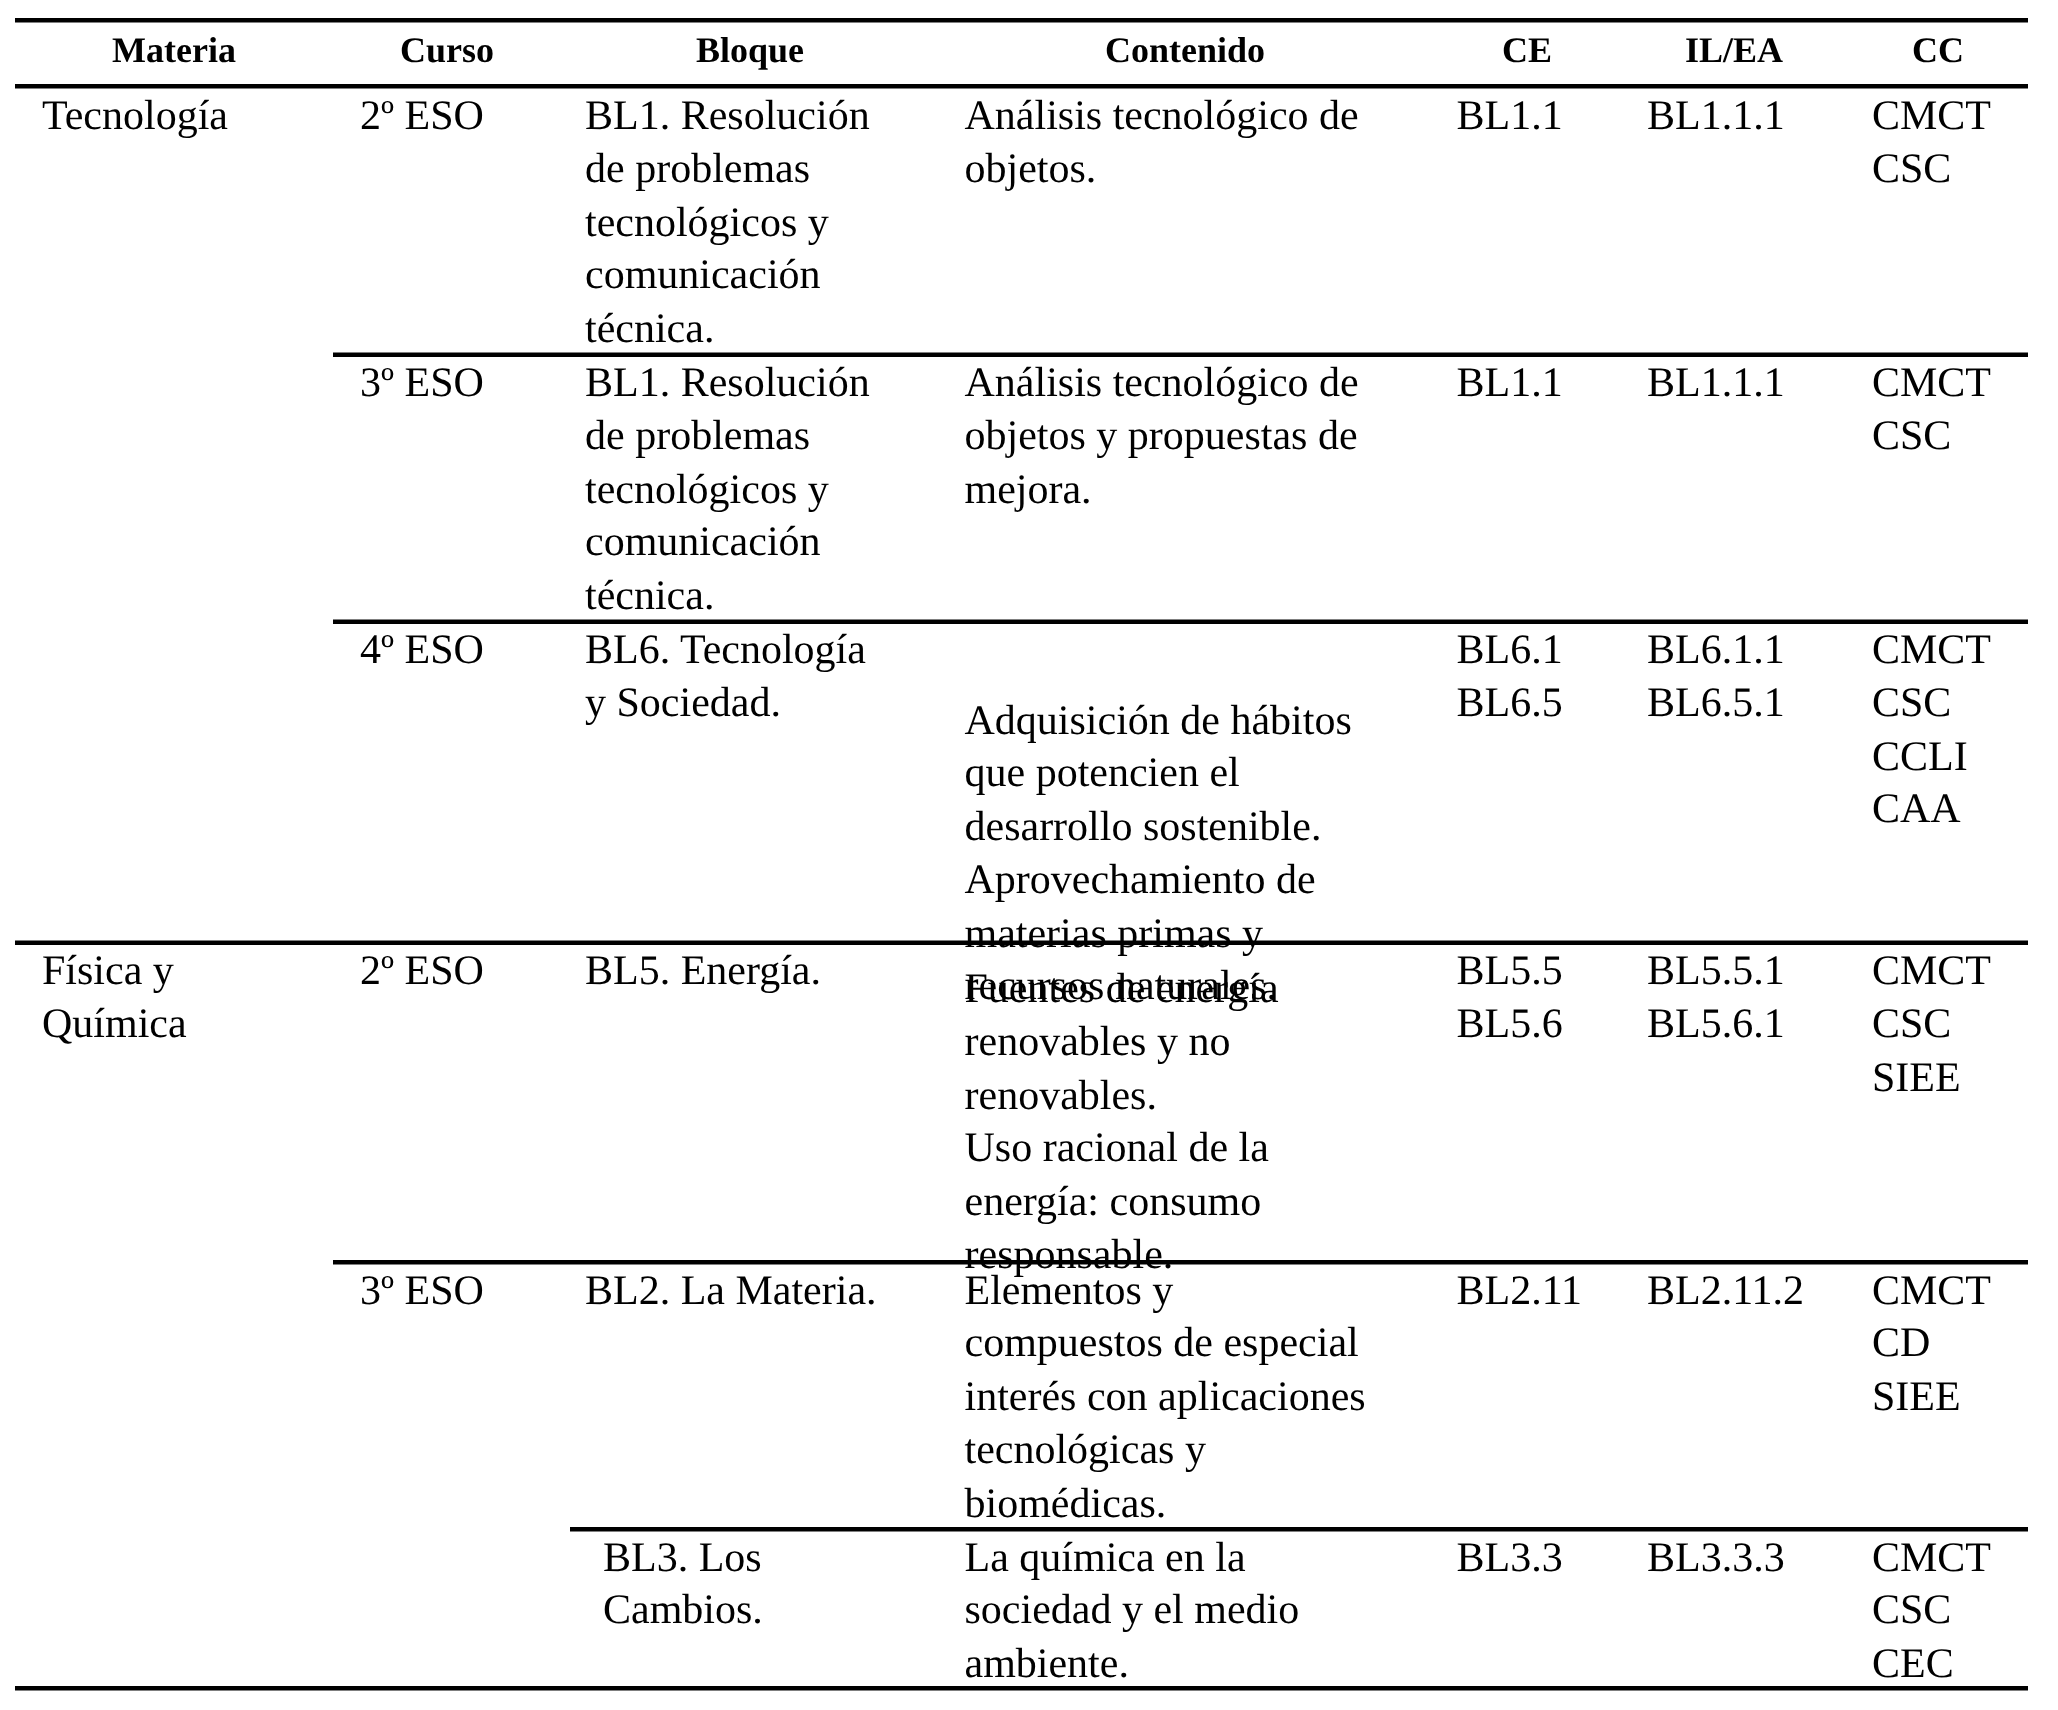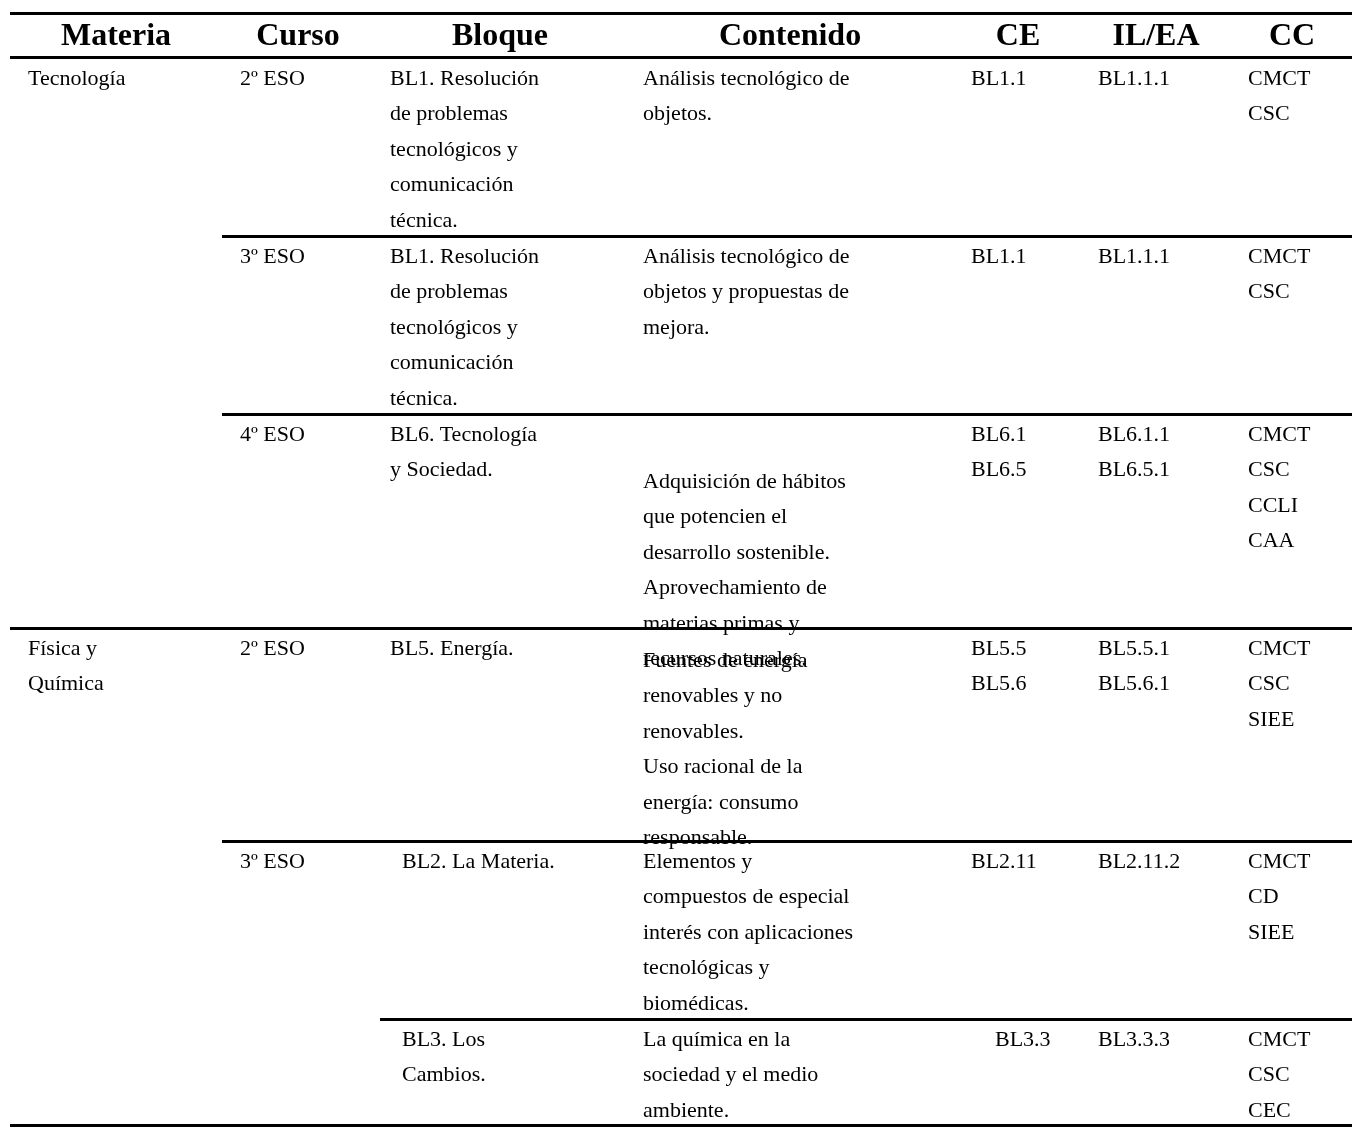--- a/index.html
+++ b/index.html
@@ -2,22 +2,22 @@
 <html><head>
 <meta charset="utf-8">
 <style>
   html, body { margin: 0; padding: 0; background: #ffffff; }
   body {
     width: 1372px; height: 1140px; position: relative; overflow: hidden;
     font-family: "Liberation Serif", "DejaVu Serif", serif;
     color: #000;
   }
   .hline { position: absolute; height: 3px; background: #000; }
-  .cell { position: absolute; font-size: 22px; line-height: 35.4px; white-space: pre-line; }
-  .hdr { position: absolute; font-size: 32px; font-weight: bold; line-height: 40px; text-align: center; }
+  .cell { position: absolute; font-size: 28px; line-height: 35.4px; white-space: pre-line; }
+  .hdr { position: absolute; font-size: 24px; font-weight: bold; line-height: 40px; text-align: center; }
 </style>
 </head>
 <body>
 
 <div>
 
   <div class="hline" style="left:10px; top:12px; width:1342px;"></div>
   <div class="hline" style="left:10px; top:56px; width:1342px;"></div>
   <div class="hline" style="left:222px; top:235px; width:1130px;"></div>
   <div class="hline" style="left:222px; top:413px; width:1130px;"></div>
@@ -101,38 +101,38 @@
 BL5.6</div>
     <div class="cell" style="left:1098px; top:630px;">BL5.5.1
 BL5.6.1</div>
     <div class="cell" style="left:1248px; top:630px;">CMCT
 CSC
 SIEE</div>
   </div>
 
   <div>
     <div class="cell" style="left:240px; top:843px;">3º ESO</div>
-    <div class="cell" style="left:390px; top:843px;margin-left:12px;">BL2. La Materia.</div>
+    <div class="cell" style="left:390px; top:843px;">BL2. La Materia.</div>
     <div class="cell" style="left:643px; top:843px;">Elementos y
 compuestos de especial
 interés con aplicaciones
 tecnológicas y
 biomédicas.</div>
     <div class="cell" style="left:971px; top:843px;">BL2.11</div>
     <div class="cell" style="left:1098px; top:843px;">BL2.11.2</div>
     <div class="cell" style="left:1248px; top:843px;">CMCT
 CD
 SIEE</div>
   </div>
 
   <div>
     <div class="cell" style="left:390px; top:1021px;margin-left:12px;">BL3. Los
 Cambios.</div>
     <div class="cell" style="left:643px; top:1021px;">La química en la
 sociedad y el medio
 ambiente.</div>
-    <div class="cell" style="left:971px; top:1021px;margin-left:24px;">BL3.3</div>
+    <div class="cell" style="left:971px; top:1021px;">BL3.3</div>
     <div class="cell" style="left:1098px; top:1021px;">BL3.3.3</div>
     <div class="cell" style="left:1248px; top:1021px;">CMCT
 CSC
 CEC</div>
   </div>
 </div>
 
 </body></html>

